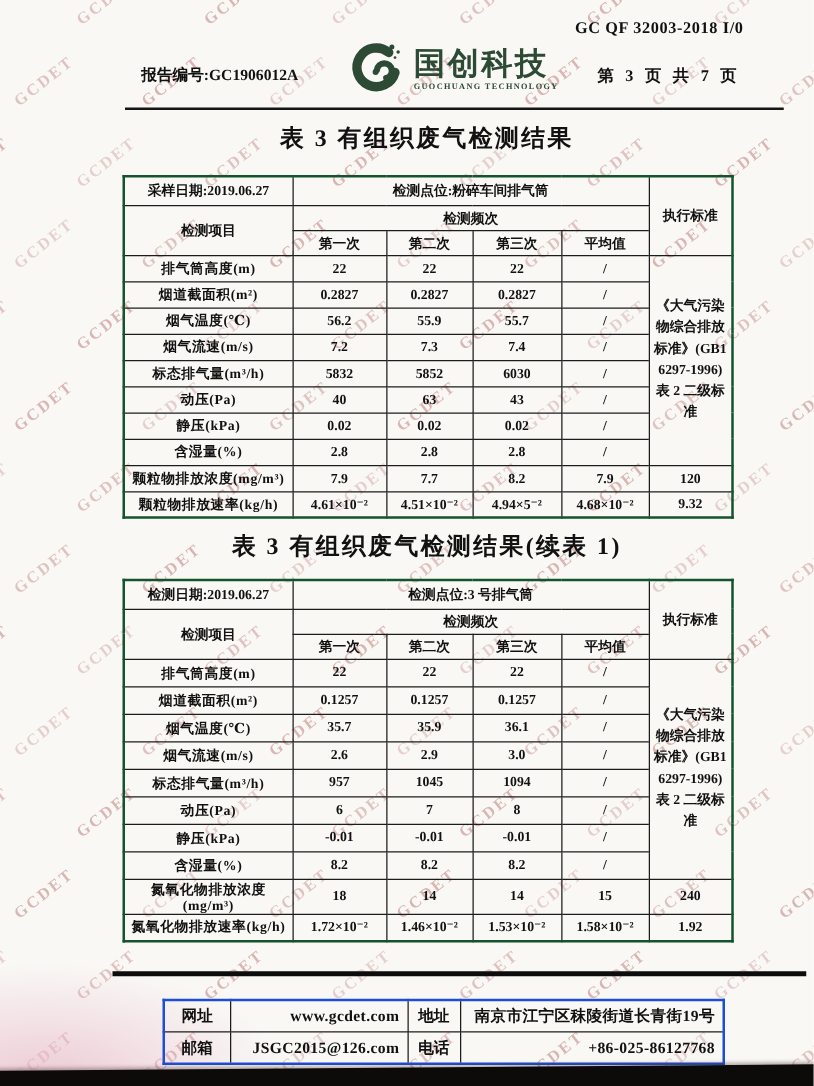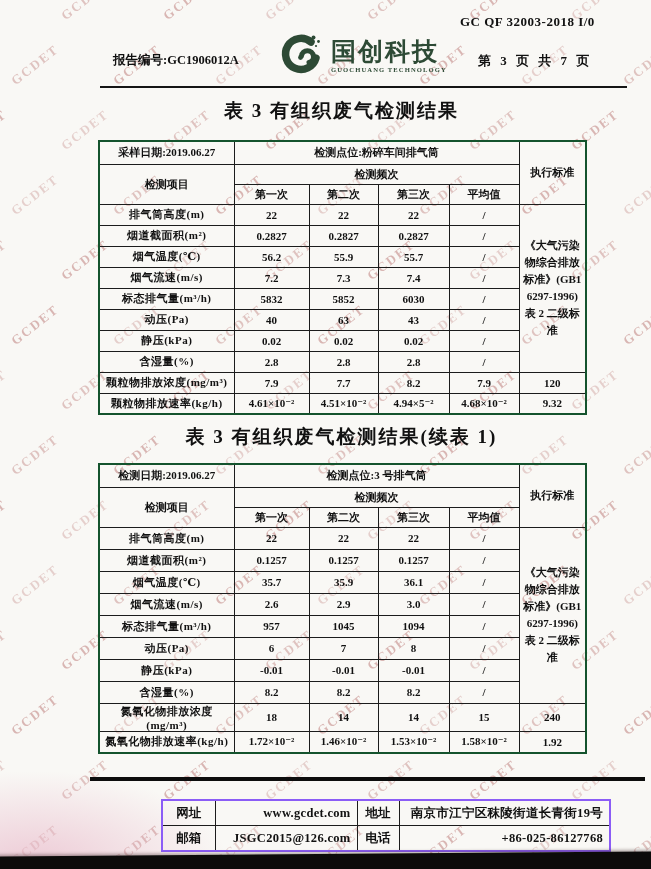--- a/index.html
+++ b/index.html
@@ -63,21 +63,21 @@
   tr.hrow1{height:23px !important;}
   tr.hrow2{height:20px !important;}
   td.left-head{text-align:left;padding-left:8px;}
   td.std{font-size:10.5px;line-height:1.55;word-break:break-all;padding:0 4px;}
   td.lbl{letter-spacing:.5px;}
 
   
   .footer-rule{position:absolute;top:777px;left:90px;width:555px;height:4px;background:#0d0d0d;}
   table.ftable{
     position:absolute;left:130px;top:799px;width:448px;
-    border-collapse:collapse;table-layout:fixed;border:2px solid #8b5cf6;margin-left:31px;
+    border-collapse:collapse;table-layout:fixed;border:2px solid #1d4ed8;
   }
   table.ftable td{
     border:1px solid #1c1c1c;font-size:12.5px;font-weight:bold;
     vertical-align:middle;padding:0 6px;height:24px;background:transparent;
   }
   td.fl{text-align:center;padding:0 2px;}
   td.fv{text-align:right;letter-spacing:.3px;}
 
   
   .blush{

